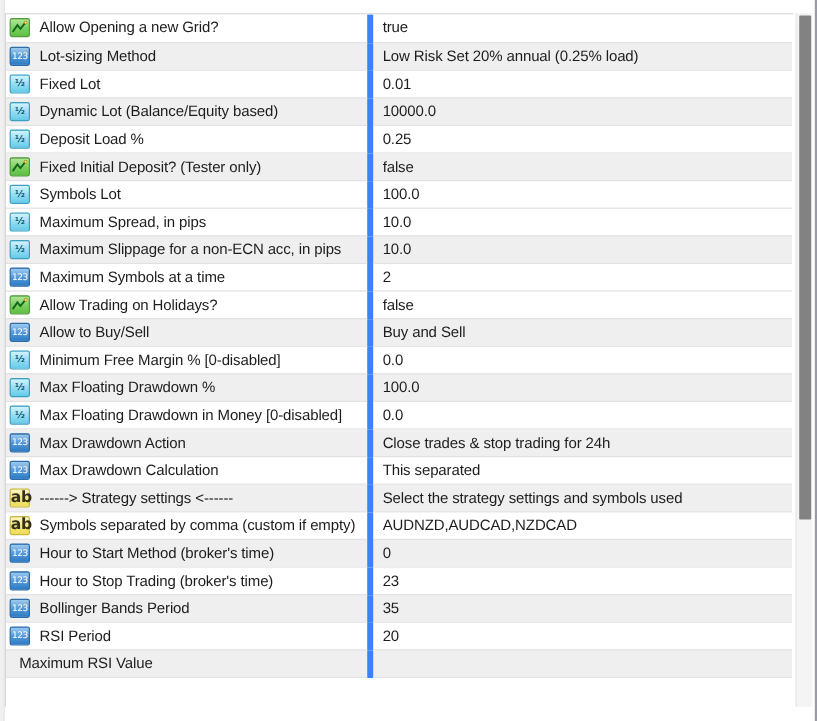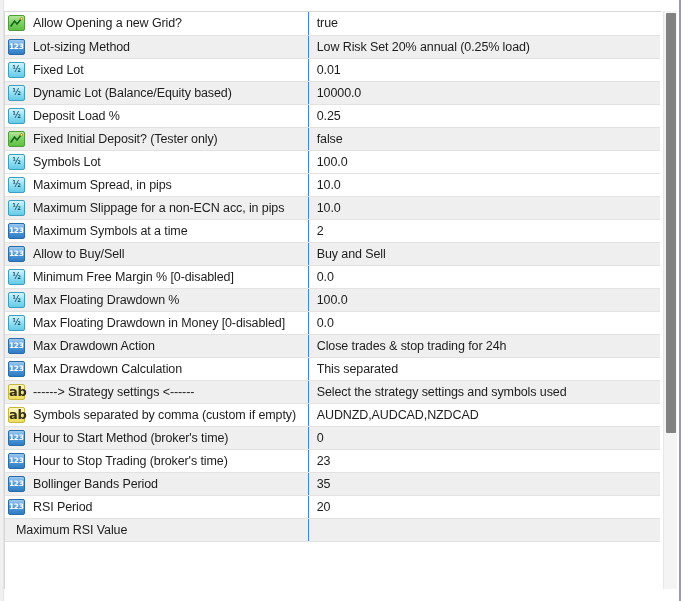--- a/index.html
+++ b/index.html
@@ -78,21 +78,21 @@
     font-size: 12.5px;
     color: #1d1d1d;
     letter-spacing: -0.1px;
     white-space: nowrap;
     overflow: hidden;
   }
 
   .cell-name {
     width: 293px;
     padding-left: 0;
-    border-right: 1px solid #3b82f6;
+    border-right: 5px solid #3b82f6;
   }
   .cell-value {
     width: 332px;
     padding-left: 8px;
   }
 
   .name-inner {
     display: flex;
     align-items: center;
     height: 22px;
@@ -121,23 +121,24 @@
     border: 1px solid #4f9e3b;
   }
   .ico-bool svg { position: absolute; left: 1px; top: 1px; }
 
   
   .ico-int {
     background: linear-gradient(180deg, #9cc9ef 0%, #4f96d8 55%, #2f7cc4 100%);
     border: 1px solid #2b6ba8;
     color: #ffffff;
     font-size: 7.5px;
-    font-weight: bold;
+    font-weight: normal;
     font-family: "DejaVu Sans", sans-serif;
     line-height: 14px;
+    text-align: center;
     letter-spacing: -0.4px;
   }
 
   
   .ico-double {
     background: linear-gradient(180deg, #d4f3fb 0%, #8fdcf0 55%, #66cbe8 100%);
     border: 1px solid #3d9fc0;
     color: #16566c;
     font-size: 8px;
     font-weight: bold;
@@ -294,20 +295,34 @@
           </tr>
           <tr class="grid-row even">
             <td class="cell cell-name">
               <div class="name-inner">
                 <span class="ptype-icon ico-int">123</span>
                 <span class="label-text">Maximum Symbols at a time</span>
               </div>
             </td>
             <td class="cell cell-value"><span>2</span></td>
           </tr>
+          <tr class="grid-row even">
+            <td class="cell cell-name">
+              <div class="name-inner">
+                <span class="ptype-icon ico-bool">
+                  <svg width="13" height="12" viewBox="0 0 13 12">
+                    <path d="M1 9 L4.5 4 L7 7 L11.5 1.5" stroke="#14651d" stroke-width="1.6" fill="none" stroke-linecap="round"></path>
+                    <circle cx="11.5" cy="1.8" r="1.3" fill="#ffe46a" stroke="#9a7d18" stroke-width="0.6"></circle>
+                  </svg>
+                </span>
+                <span class="label-text">Allow Trading on Holidays?</span>
+              </div>
+            </td>
+            <td class="cell cell-value"><span>false</span></td>
+          </tr>
           <tr class="grid-row odd">
             <td class="cell cell-name">
               <div class="name-inner">
                 <span class="ptype-icon ico-int">123</span>
                 <span class="label-text">Allow to Buy/Sell</span>
               </div>
             </td>
             <td class="cell cell-value"><span>Buy and Sell</span></td>
           </tr>
           <tr class="grid-row even">

